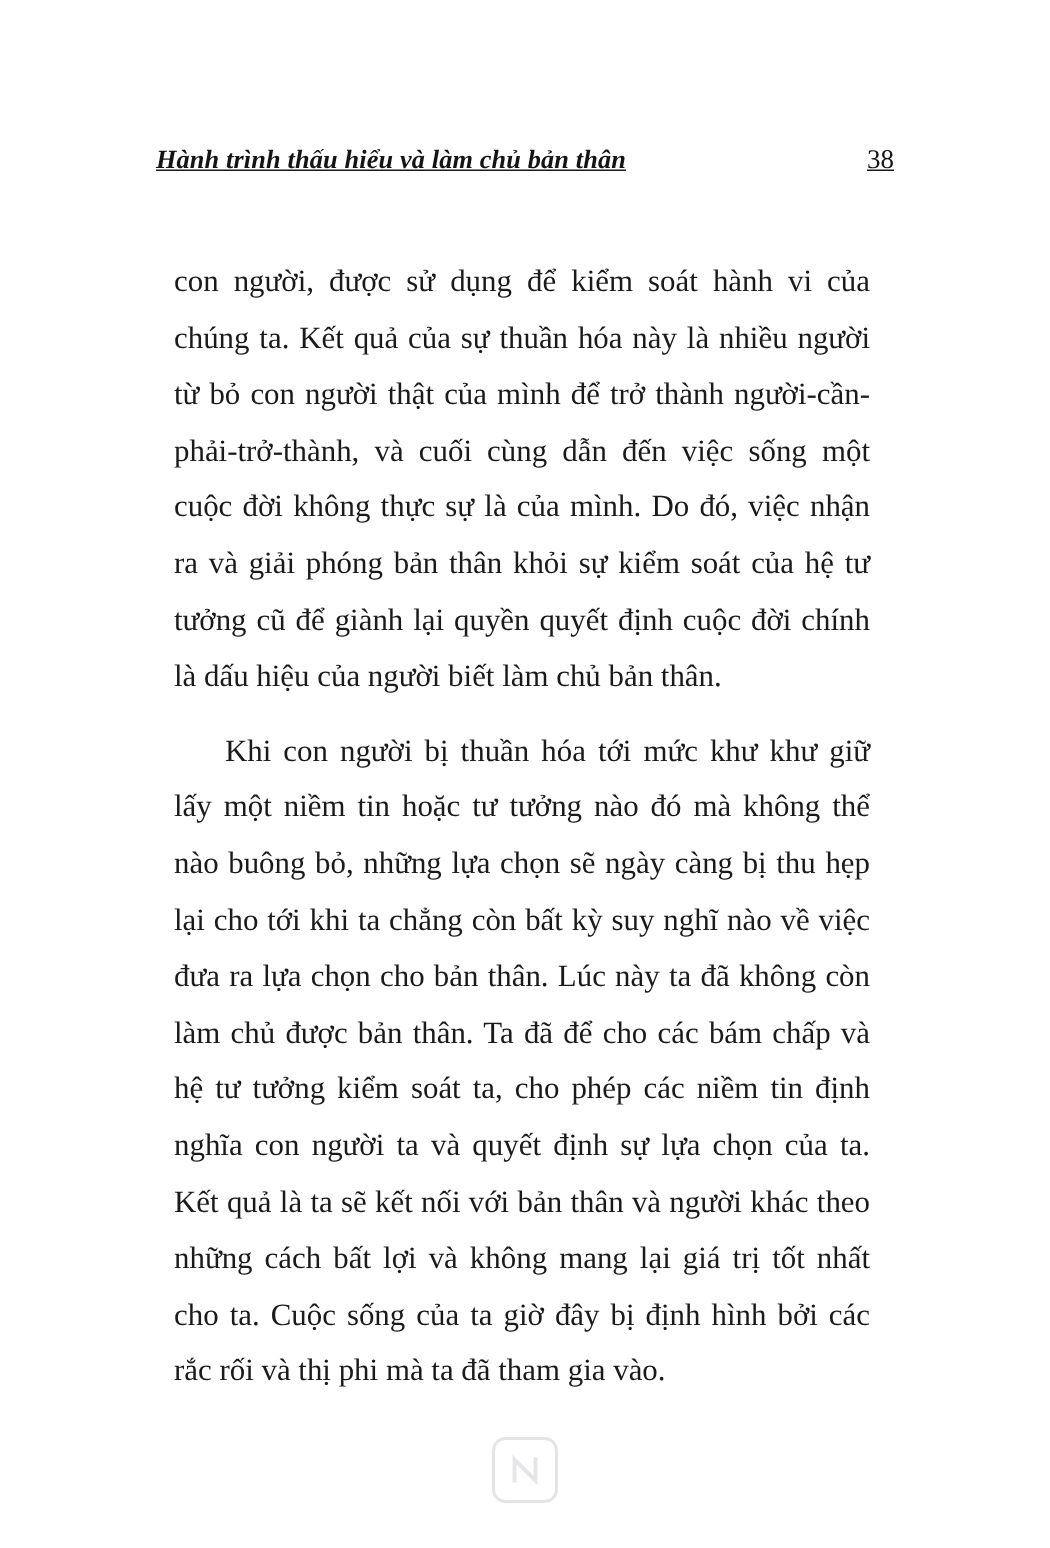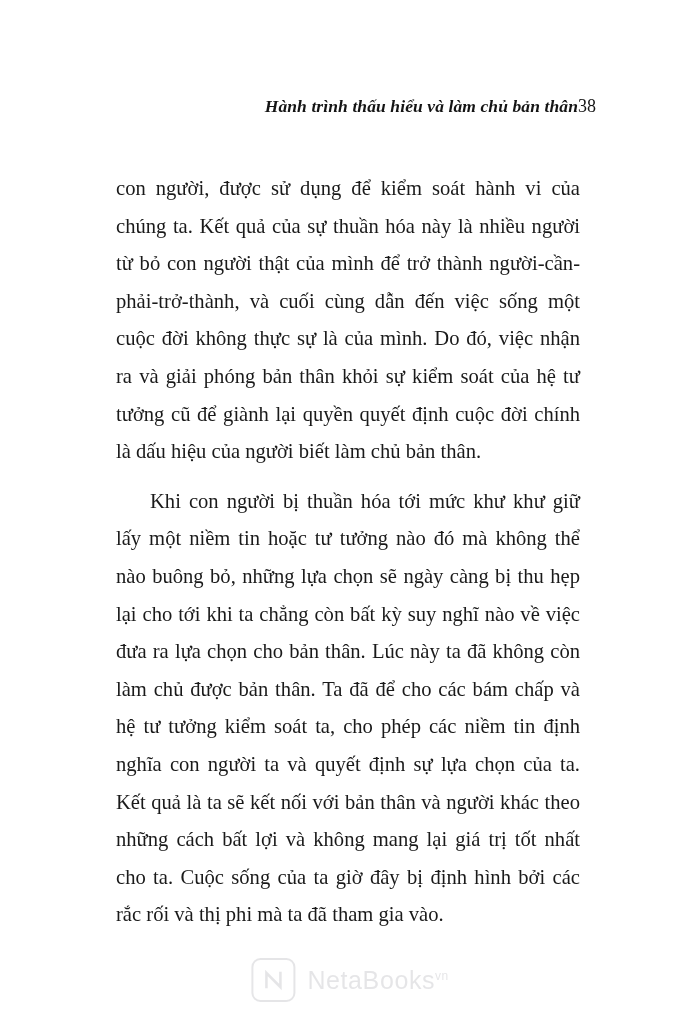--- a/index.html
+++ b/index.html
@@ -20,21 +20,22 @@
     inset: 0;
     padding: 0;
   }
   .header {
     position: absolute;
     top: 96px;
     left: 104px;
     right: 104px;
     display: flex;
     align-items: baseline;
-    justify-content: flex-end;
+    justify-content: space-between;
+    text-decoration: underline;
   }
   .header-title {
     font-family: "Liberation Serif", serif;
     font-style: italic;
     font-weight: 700;
     font-size: 17.5px;
     letter-spacing: 0.1px;
     color: #141414;
     white-space: nowrap;
   }
@@ -113,18 +114,15 @@
     <p>con người, được sử dụng để kiểm soát hành vi của chúng ta. Kết quả của sự thuần hóa này là nhiều người từ bỏ con người thật của mình để trở thành người-cần-phải-trở-thành, và cuối cùng dẫn đến việc sống một cuộc đời không thực sự là của mình. Do đó, việc nhận ra và giải phóng bản thân khỏi sự kiểm soát của hệ tư tưởng cũ để giành lại quyền quyết định cuộc đời chính là dấu hiệu của người biết làm chủ bản thân.</p>
     <p>Khi con người bị thuần hóa tới mức khư khư giữ lấy một niềm tin hoặc tư tưởng nào đó mà không thể nào buông bỏ, những lựa chọn sẽ ngày càng bị thu hẹp lại cho tới khi ta chẳng còn bất kỳ suy nghĩ nào về việc đưa ra lựa chọn cho bản thân. Lúc này ta đã không còn làm chủ được bản thân. Ta đã để cho các bám chấp và hệ tư tưởng kiểm soát ta, cho phép các niềm tin định nghĩa con người ta và quyết định sự lựa chọn của ta. Kết quả là ta sẽ kết nối với bản thân và người khác theo những cách bất lợi và không mang lại giá trị tốt nhất cho ta. Cuộc sống của ta giờ đây bị định hình bởi các rắc rối và thị phi mà ta đã tham gia vào.</p>
   </div>
 
   <div class="watermark">
     <div class="wm-mark">
       <svg width="22" height="22" viewBox="0 0 22 22" aria-hidden="true">
         <path d="M4 18 L4 4 L18 18 L18 4" fill="none" stroke="#8d8d96" stroke-width="2.6" stroke-linecap="square" stroke-linejoin="miter"></path>
       </svg>
     </div>
-    <div class="wm-text">
-      <span>NetaBooks</span><span class="wm-sub">vn</span>
-    </div>
   </div>
 
 </div>
 
 </body></html>

